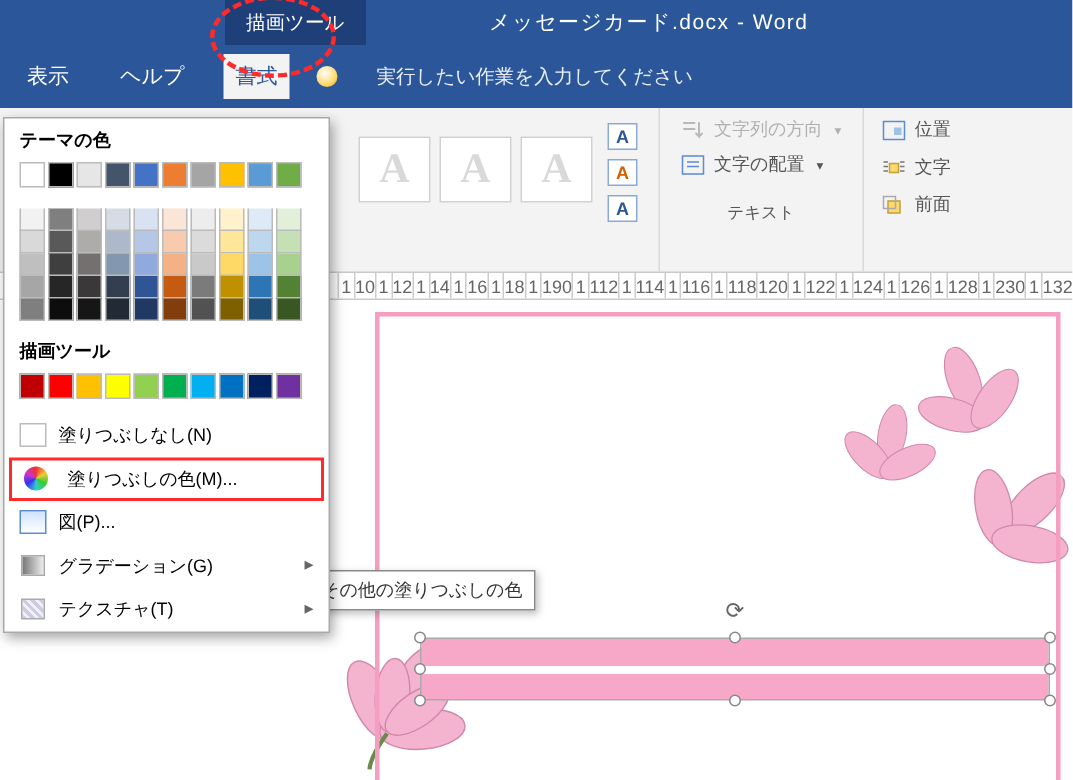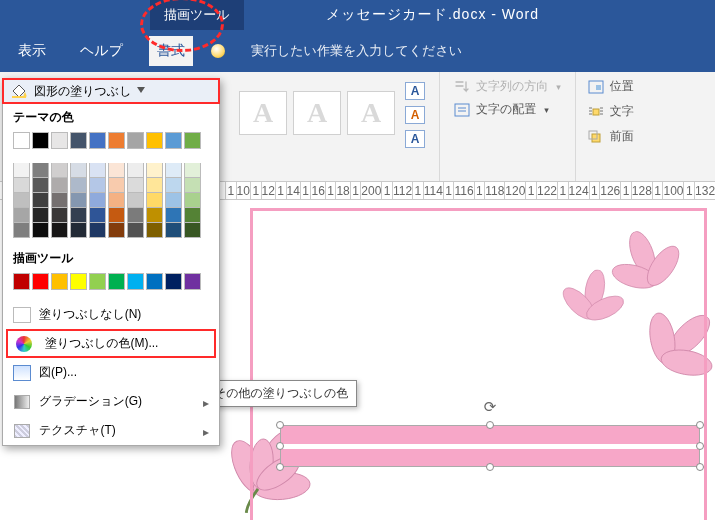--- a/index.html
+++ b/index.html
@@ -35,21 +35,21 @@
 
 .dd{position:absolute;left:2px;top:78px;width:218px;background:#fff;border:1px solid #aaa;box-shadow:2px 3px 8px rgba(0,0,0,.35);z-index:20;}
 .dd-header{height:26px;background:#eaeff7;border:2.5px solid #ff2a2a;display:flex;align-items:center;padding:0 6px;gap:6px;margin:-1px;}
 .dd-header .bucket{width:18px;height:16px;}
 .dd-header .drop{width:8px;height:8px;border-left:4px solid transparent;border-right:4px solid transparent;border-top:6px solid #555;}
 .dd-section-title{padding:6px 10px 4px 10px;font-weight:bold;font-size:12px;}
 .swatch-grid{padding:2px 10px 6px 10px;display:grid;grid-template-columns:repeat(10,17px);grid-auto-rows:17px;gap:2px;}
 .swatch{width:17px;height:17px;border:1px solid #bbb;cursor:pointer;}
 .row-gap{height:6px;}
 .std-row{padding:2px 10px 10px 10px;display:grid;grid-template-columns:repeat(10,17px);gap:2px;}
-.dd-item{display:flex;align-items:flex-end;gap:8px;padding:6px 10px;cursor:pointer;}
+.dd-item{display:flex;align-items:flex-start;gap:8px;padding:6px 10px;cursor:pointer;}
 .dd-item .arrow{margin-left:auto;color:#666;}
 .dd-item-highlight{border:2.5px solid #ff2a2a;margin:0 3px;padding:4px 7px;gap:12px;}
 .mini-icon{width:18px;height:16px;display:flex;align-items:center;justify-content:center;}
 .no-fill{border:1px solid #bbb;background:#fff;}
 .wheel{width:16px;height:16px;border-radius:50%;background:conic-gradient(#e33,#ec3,#3c3,#3cc,#33e,#c3c,#e33);}
 .pic-ic{border:1px solid #5b8bd0;background:linear-gradient(#cfe2ff,#fff);}
 .grad-ic{width:16px;height:14px;border:1px solid #aaa;background:linear-gradient(90deg,#777,#eee);}
 .tex-ic{width:16px;height:14px;border:1px solid #aaa;background:repeating-linear-gradient(45deg,#ccd,#ccd 2px,#eef 2px,#eef 4px);}
 .tooltip{position:absolute;left:205px;top:380px;background:#fff;border:1px solid #888;padding:4px 8px;font-size:12px;color:#333;z-index:15;box-shadow:2px 2px 5px rgba(0,0,0,.25);}
 </style>
@@ -99,20 +99,21 @@
     <div class="tg-item">
       <span class="icn">
         <svg viewBox="0 0 16 14" width="16" height="14">
             <rect x="1" y="1" width="14" height="12" fill="none" stroke="#5b8bd0"></rect>
             <path d="M4 5h8M4 8h8" stroke="#5b8bd0"></path>
           </svg>
       </span>
       <span>文字の配置</span>
       <span style="font-size:9px;margin-left:2px;">▾</span>
     </div>
+    <div class="grp-label" style="text-align:center;margin-top:10px;">テキスト</div>
   </div>
 
   <div class="arrange-group">
     <div class="tg-item">
       <span class="icn">
         <svg viewBox="0 0 16 14" width="16" height="14">
             <rect x="1" y="1" width="14" height="12" fill="none" stroke="#5b8bd0"></rect>
             <rect x="8" y="5" width="5" height="5" fill="#9cc2e5"></rect>
           </svg>
       </span>
@@ -144,40 +145,40 @@
     <div class="tick">10</div>
     <div class="tick">1</div>
     <div class="tick">12</div>
     <div class="tick">1</div>
     <div class="tick">14</div>
     <div class="tick">1</div>
     <div class="tick">16</div>
     <div class="tick">1</div>
     <div class="tick">18</div>
     <div class="tick">1</div>
-    <div class="tick">200</div>
+    <div class="tick">190</div>
     <div class="tick">1</div>
     <div class="tick">112</div>
     <div class="tick">1</div>
     <div class="tick">114</div>
     <div class="tick">1</div>
     <div class="tick">116</div>
     <div class="tick">1</div>
     <div class="tick">118</div>
     <div class="tick">120</div>
     <div class="tick">1</div>
     <div class="tick">122</div>
     <div class="tick">1</div>
     <div class="tick">124</div>
     <div class="tick">1</div>
     <div class="tick">126</div>
     <div class="tick">1</div>
     <div class="tick">128</div>
     <div class="tick">1</div>
-    <div class="tick">100</div>
+    <div class="tick">230</div>
     <div class="tick">1</div>
     <div class="tick">132</div>
   </div>
 
 <div class="canvas">
 
   <svg class="flower" style="left:-5px;top:225px;transform:rotate(30deg);" viewBox="0 0 100 100">
       <g fill="#f4b4cf" stroke="#d088aa" stroke-width="1">
         <ellipse cx="50" cy="30" rx="14" ry="30"></ellipse>
         <ellipse cx="30" cy="55" rx="14" ry="30" transform="rotate(-55 30 55)"></ellipse>
@@ -218,31 +219,20 @@
     <span class="handle" style="left:50%;top:-5px;margin-left:-4px;"></span>
     <span class="handle" style="left:50%;bottom:-5px;margin-left:-4px;"></span>
     <span class="handle" style="left:-5px;top:50%;margin-top:-4px;"></span>
     <span class="handle" style="right:-5px;top:50%;margin-top:-4px;"></span>
   </div>
 
   <div style="position:absolute;left:25px;top:8px;right:8px;bottom:-100px;border:3px solid #f59ec1;"></div>
 </div>
 
 <div class="dd">
-  <div class="dd-header">
-    <span class="bucket">
-      <svg viewBox="0 0 18 16" width="18" height="16">
-          <path d="M3 8 9 2l6 6-6 6z" fill="#fff" stroke="#555"></path>
-          <path d="M15 9c1 2 1.5 3 1.5 4a1.5 1.5 0 0 1-3 0c0-1 .5-2 1.5-4z" fill="#ffd24d"></path>
-          <rect x="2" y="13" width="14" height="2" fill="#ffd24d"></rect>
-        </svg>
-    </span>
-    <span>図形の塗りつぶし</span>
-    <span class="drop"></span>
-  </div>
 
   <div class="dd-section-title">テーマの色</div>
   <div class="swatch-grid" id="theme-row1">
       <div class="swatch" style="background: rgb(255, 255, 255);"></div>
       <div class="swatch" style="background: rgb(0, 0, 0);"></div>
       <div class="swatch" style="background: rgb(231, 230, 230);"></div>
       <div class="swatch" style="background: rgb(68, 84, 106);"></div>
       <div class="swatch" style="background: rgb(68, 114, 196);"></div>
       <div class="swatch" style="background: rgb(237, 125, 49);"></div>
       <div class="swatch" style="background: rgb(165, 165, 165);"></div>

